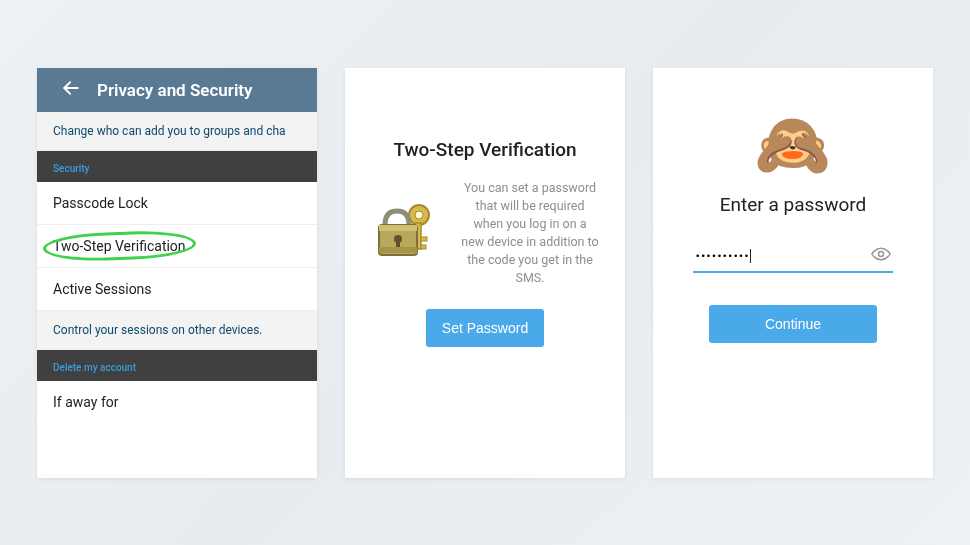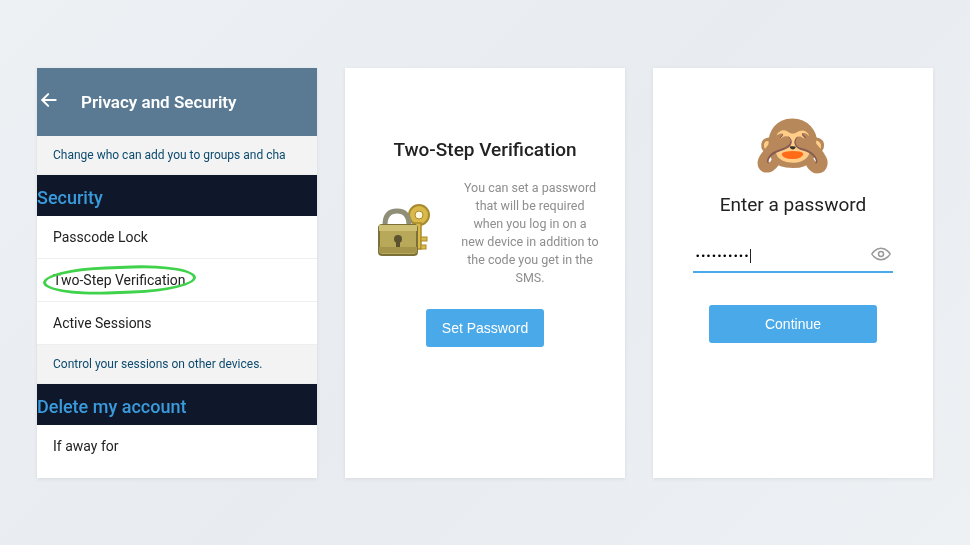--- a/index.html
+++ b/index.html
@@ -19,49 +19,49 @@
     width: 280px;
     height: 410px;
     box-shadow: 0 1px 4px rgba(0,0,0,0.08);
     overflow: hidden;
     position: relative;
   }
   
   .header {
     background: #5a7a94;
     color: #fff;
-    height: 68px;
-    display: flex;
-    align-items: center;
-    padding: 0 2px;
-    gap: 22px;
+    height: 44px;
+    display: flex;
+    align-items: center;
+    padding: 0 24px;
+    gap: 16px;
   }
   .header svg { flex-shrink: 0; }
   .header-title { font-size: 17px; font-weight: 600; }
   .row {
     padding: 13px 16px;
     font-size: 14px;
     color: #222;
     border-bottom: 1px solid #eee;
     background: #fff;
   }
   .row.hint {
     background: #f3f3f3;
     color: #0c4a6e;
     font-size: 12px;
     padding: 12px 16px;
     white-space: nowrap;
     overflow: hidden;
   }
   .section-label {
     color: #3a9bdc;
-    font-size: 18px;
+    font-size: 10px;
     font-weight: 500;
-    padding: 12px 0 8px;
-    background: #0f172a;
+    padding: 12px 16px 8px;
+    background: #404040;
   }
   .circled {
     position: relative;
     display: inline-block;
   }
   .circled::after {
     content: "";
     position: absolute;
     left: -10px;
     top: -6px;

